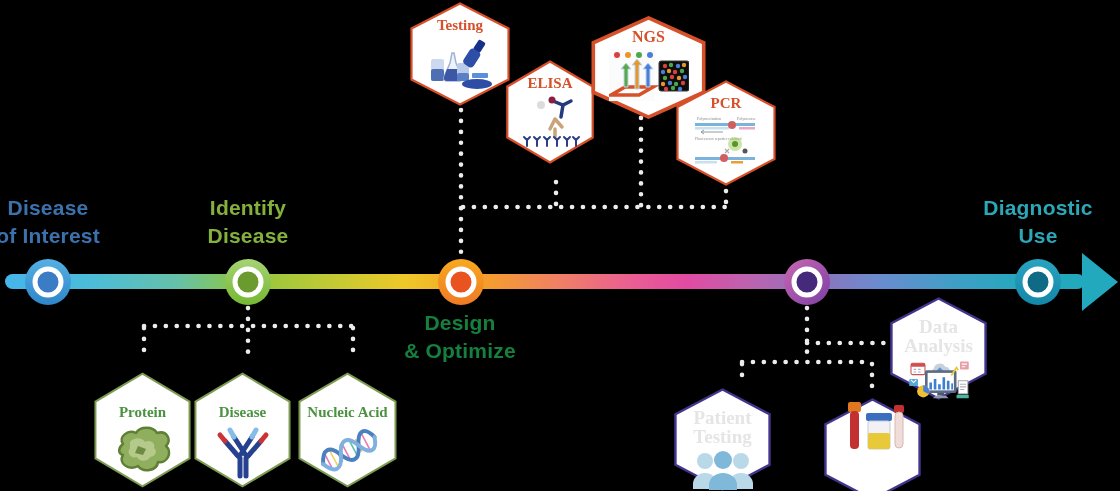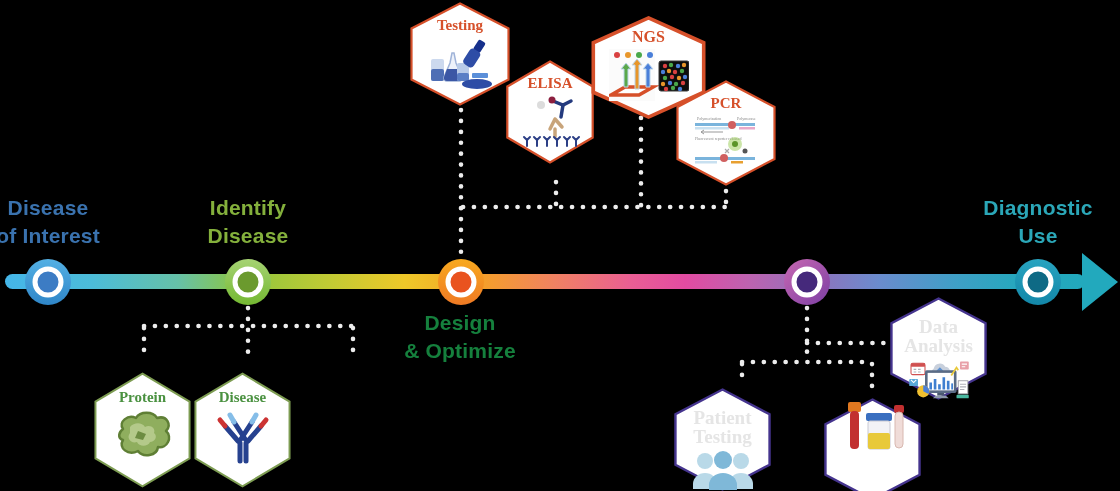--- a/index.html
+++ b/index.html
@@ -39,21 +39,21 @@
   .hex polygon{fill:#ffffff;vector-effect:non-scaling-stroke;}
   .methods polygon{stroke:#d6502a;stroke-width:2.2;}
   .hex-ngs polygon{stroke-width:3.6;}
   .targets polygon{stroke:#7d9c52;stroke-width:2;}
   .validation polygon{stroke:#45348e;stroke-width:2.4;}
   .hex-content{position:absolute;left:0;top:0;width:100%;height:100%;
     display:flex;flex-direction:column;align-items:center;font-family:Liberation Serif, serif;}
   .hex-label{font-weight:bold;text-align:center;}
   .methods .hex-label{color:#d6502a;font-size:15px;margin-top:15px;}
   .hex-ngs .hex-label{font-size:16px;margin-top:12px;}
-  .targets .hex-label{color:#4a9140;font-size:15px;margin-top:17px;}
+  .targets .hex-label{color:#4a9140;font-size:15px;margin-top:32px;}
   .validation .hex-label{color:#e5e5e5;font-size:19px;line-height:19px;margin-top:20px;}
   .hex .icon{margin-top:3px;}
 </style>
 </head>
 <body>
 
 <div id="canvas">
 
   <svg id="dots" width="1120" height="491">
 
@@ -264,20 +264,43 @@
             <path d="M46,17 L51,11" stroke="#cc3333"></path>
           <path d="M26,30 L37,13" stroke="#26418f"></path>
             <path d="M37,13 L41,6" stroke="#85bde8"></path>
           <path d="M25,34 L25,52" stroke="#26418f"></path>
             <path d="M31,34 L31,52" stroke="#26418f"></path>
         </g>
       </svg>
     </div>
   </div>
 
+  <div class="hex targets" style="left:298px;top:372px;width:99px;height:116px">
+    <svg class="hex-border" viewBox="0 0 100 104" preserveAspectRatio="none">
+        <polygon points="50,1.5 98.5,26.5 98.5,77.5 50,102.5 1.5,77.5 1.5,26.5"></polygon>
+      </svg>
+    <div class="hex-content">
+      <div class="hex-label">Nucleic Acid</div>
+      <svg class="icon" width="64" height="54" viewBox="0 0 64 54">
+        <g transform="rotate(-28 32 27)">
+          <g stroke-width="1.6">
+            <line x1="10" y1="20" x2="10" y2="34" stroke="#e87ab0"></line>
+              <line x1="16" y1="16" x2="16" y2="38" stroke="#f0d060"></line>
+            <line x1="22" y1="20" x2="22" y2="34" stroke="#60c0b0"></line>
+              <line x1="30" y1="18" x2="30" y2="36" stroke="#e87ab0"></line>
+            <line x1="38" y1="16" x2="38" y2="38" stroke="#60c0b0"></line>
+              <line x1="44" y1="20" x2="44" y2="34" stroke="#f0d060"></line>
+            <line x1="52" y1="18" x2="52" y2="36" stroke="#e87ab0"></line>
+          </g>
+          <path d="M4,27 C10,13 18,13 24,27 C30,41 38,41 44,27 C50,13 58,13 62,27" stroke="#4a7fc0" stroke-width="4" fill="none" stroke-linecap="round"></path>
+          <path d="M4,27 C10,41 18,41 24,27 C30,13 38,13 44,27 C50,41 58,41 62,27" stroke="#7fb0e0" stroke-width="4" fill="none" stroke-linecap="round"></path>
+        </g>
+      </svg>
+    </div>
+  </div>
 
   <div class="hex validation" style="left:674px;top:388px;width:97px;height:103px">
     <svg class="hex-border" viewBox="0 0 100 104" preserveAspectRatio="none">
         <polygon points="50,1.5 98.5,26.5 98.5,77.5 50,102.5 1.5,77.5 1.5,26.5"></polygon>
       </svg>
     <div class="hex-content">
       <div class="hex-label">
         <div>Patient</div>
         <div>Testing</div>
       </div>

